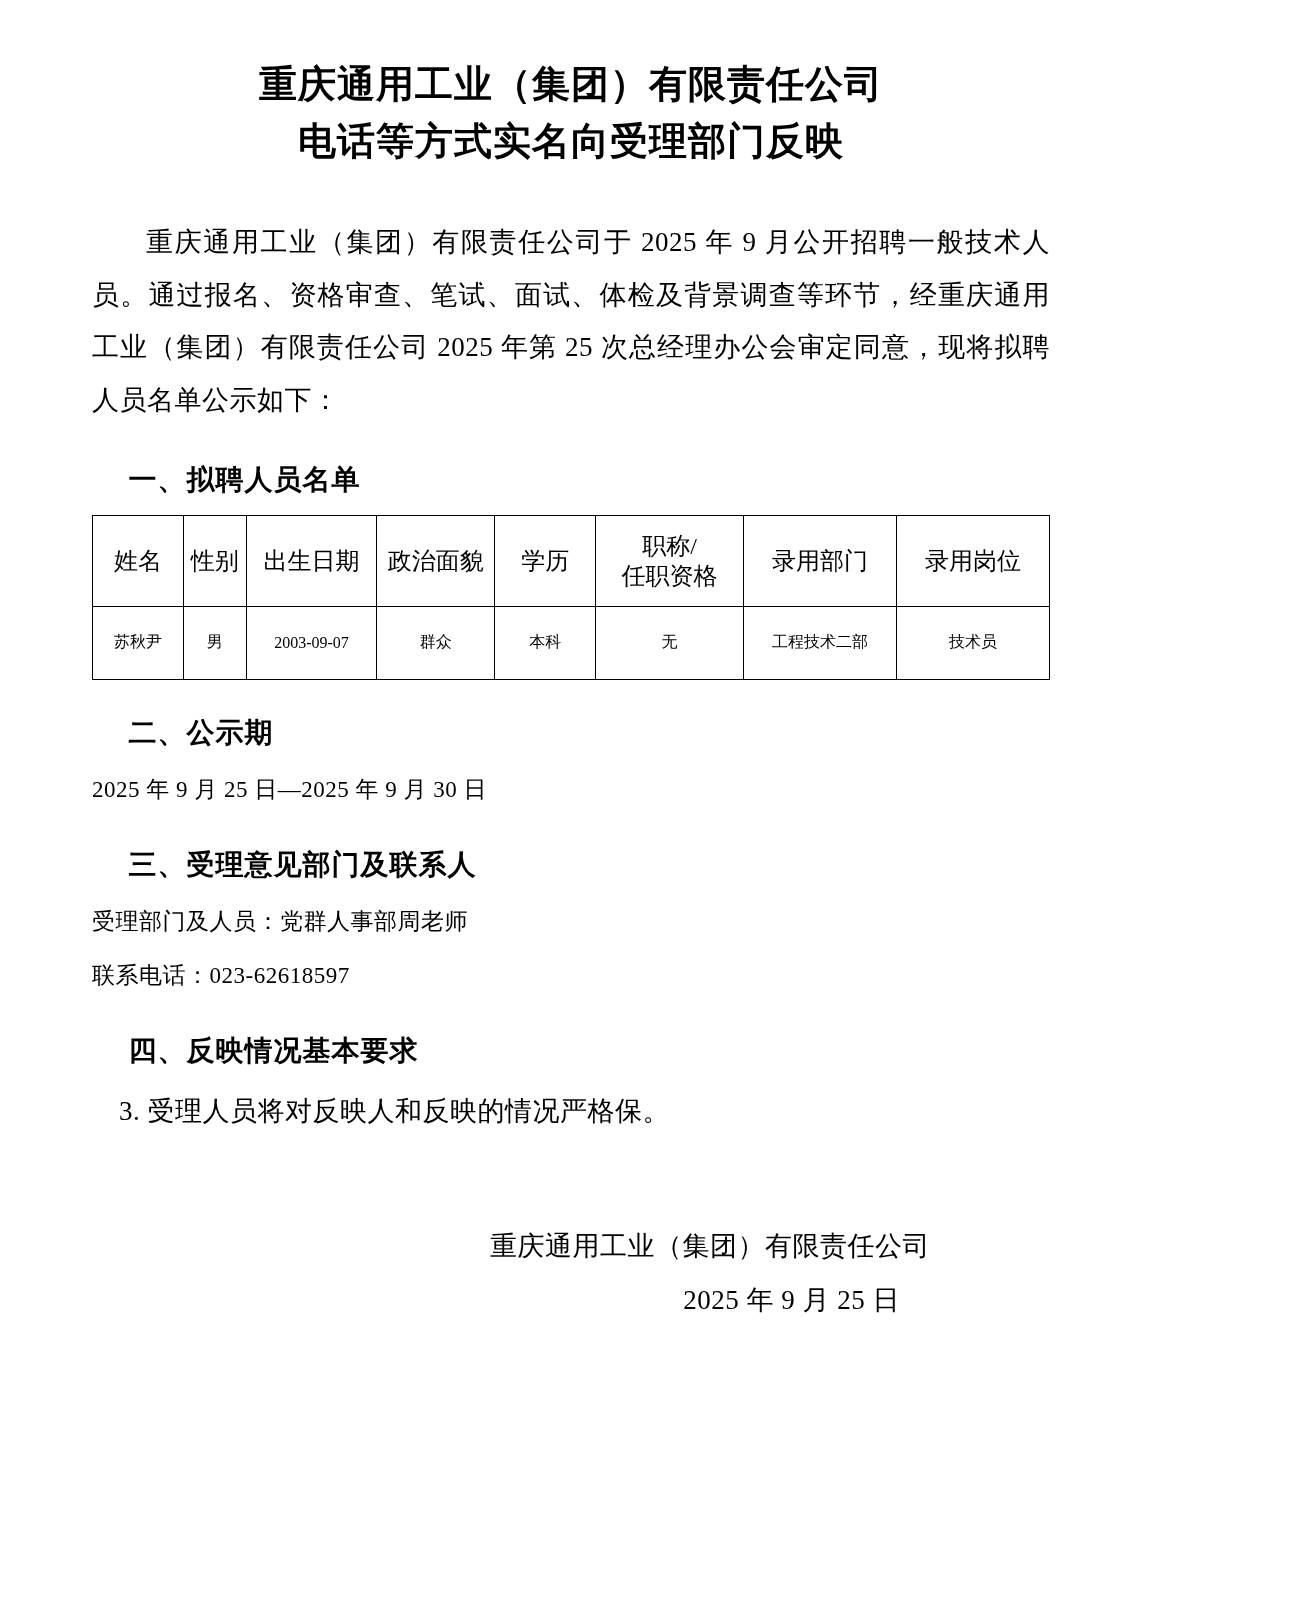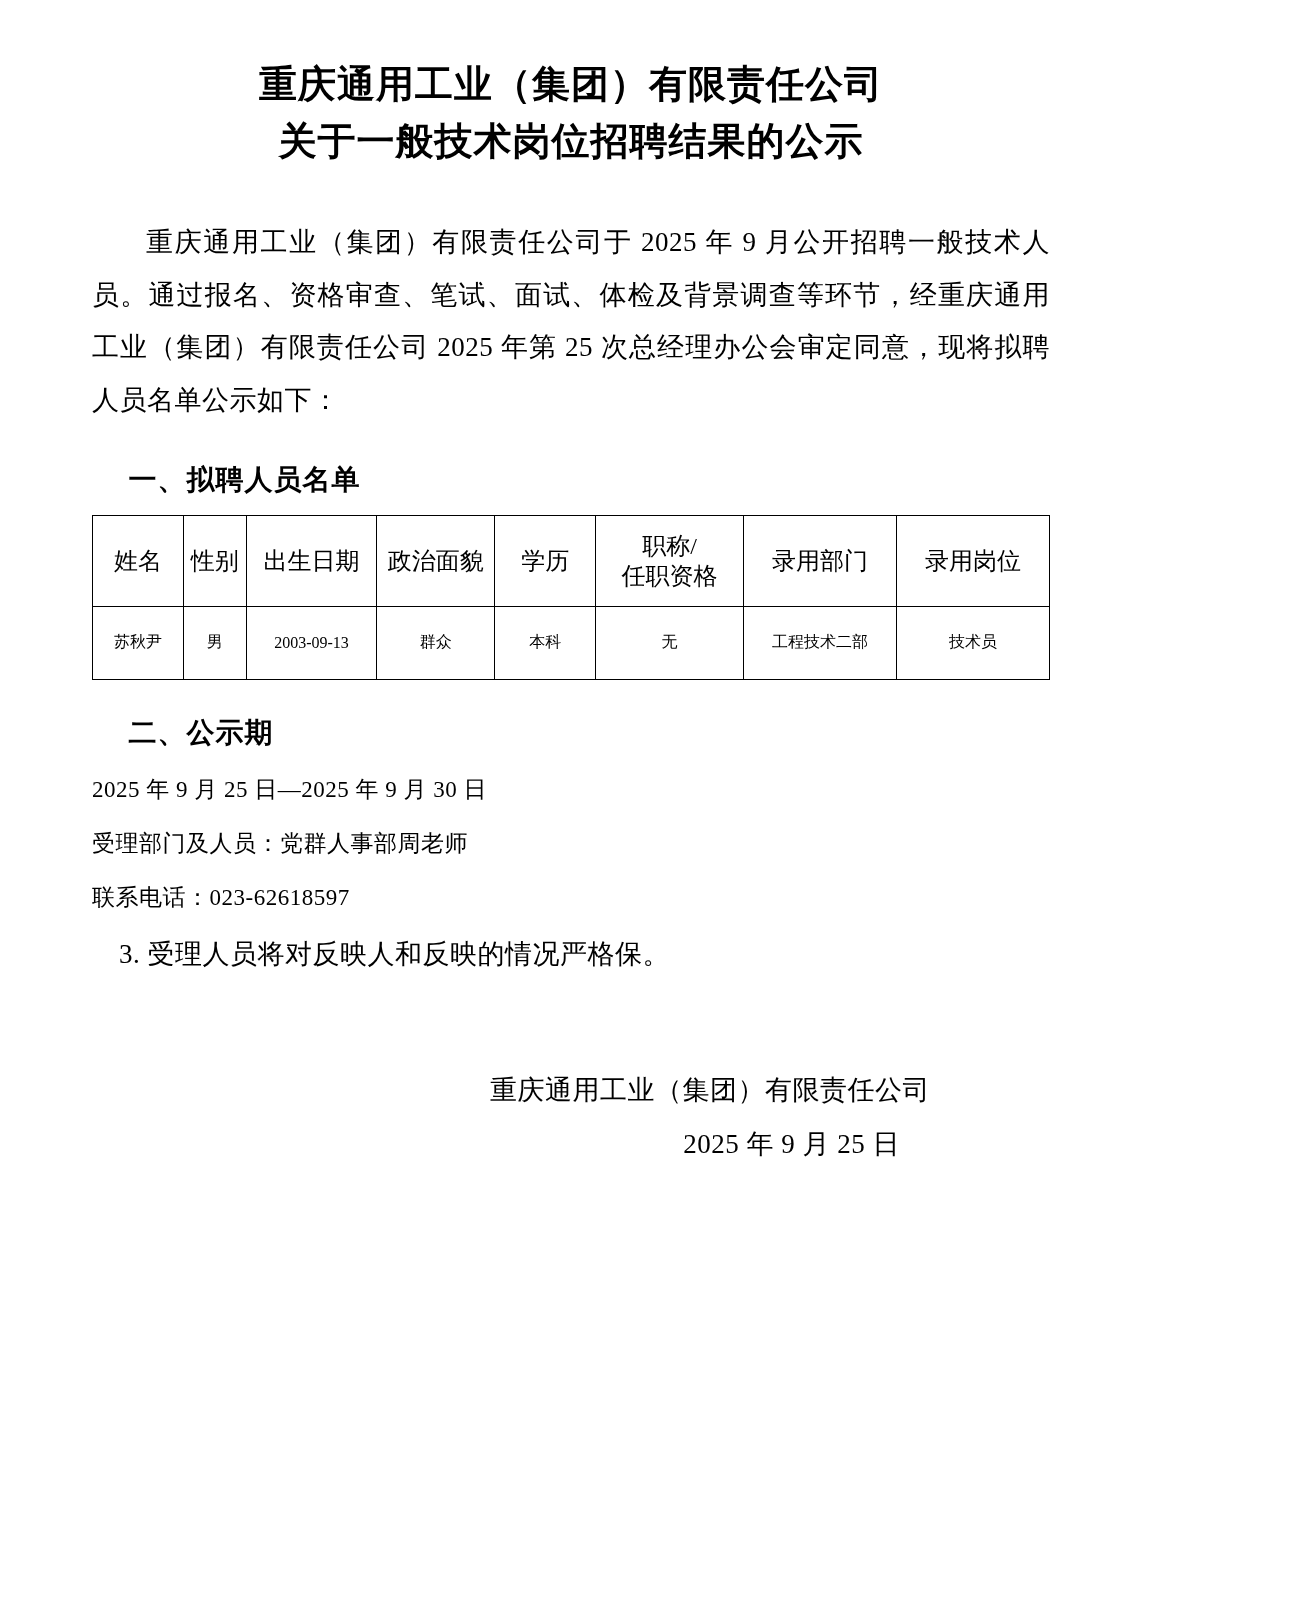--- a/index.html
+++ b/index.html
@@ -136,21 +136,21 @@
     padding-right: 30px;
   }
 </style>
 </head>
 <body>
 
 <div class="page">
 
   <h1 class="doc-title">
     <span class="line">重庆通用工业（集团）有限责任公司</span>
-    <span class="line">关于一般技术岗位招聘结果的公示</span>
+    <span class="line">电话等方式实名向受理部门反映</span>
   </h1>
 
   <p class="body-para">重庆通用工业（集团）有限责任公司于 2025 年 9 月公开招聘一般技术人员。通过报名、资格审查、笔试、面试、体检及背景调查等环节，经重庆通用工业（集团）有限责任公司 2025 年第 25 次总经理办公会审定同意，现将拟聘人员名单公示如下：</p>
 
   <h2 class="section-heading">一、拟聘人员名单</h2>
 
   <div class="table-wrap">
     <table class="roster">
       <colgroup>
         <col class="col-name">
@@ -174,37 +174,39 @@
             <span>任职资格</span>
           </th>
           <th>录用部门</th>
           <th>录用岗位</th>
         </tr>
       </thead>
       <tbody>
         <tr>
           <td>苏秋尹</td>
           <td>男</td>
-          <td>2003-09-13</td>
+          <td>2003-09-07</td>
           <td>群众</td>
           <td>本科</td>
           <td>无</td>
           <td>工程技术二部</td>
           <td>技术员</td>
         </tr>
       </tbody>
     </table>
   </div>
 
   <h2 class="section-heading">二、公示期</h2>
   <p class="plain-para">2025 年 9 月 25 日—2025 年 9 月 30 日</p>
 
+  <h2 class="section-heading">三、受理意见部门及联系人</h2>
   <p class="plain-para">受理部门及人员：党群人事部周老师</p>
   <p class="plain-para">联系电话：023-62618597</p>
 
+  <h2 class="section-heading">四、反映情况基本要求</h2>
   <p class="indent-para">3. 受理人员将对反映人和反映的情况严格保。</p>
 
   <div class="sign-block">
     <div class="sign-line">重庆通用工业（集团）有限责任公司</div>
     <div class="sign-date">2025 年 9 月 25 日</div>
   </div>
 
 </div>
 
 </body></html>

